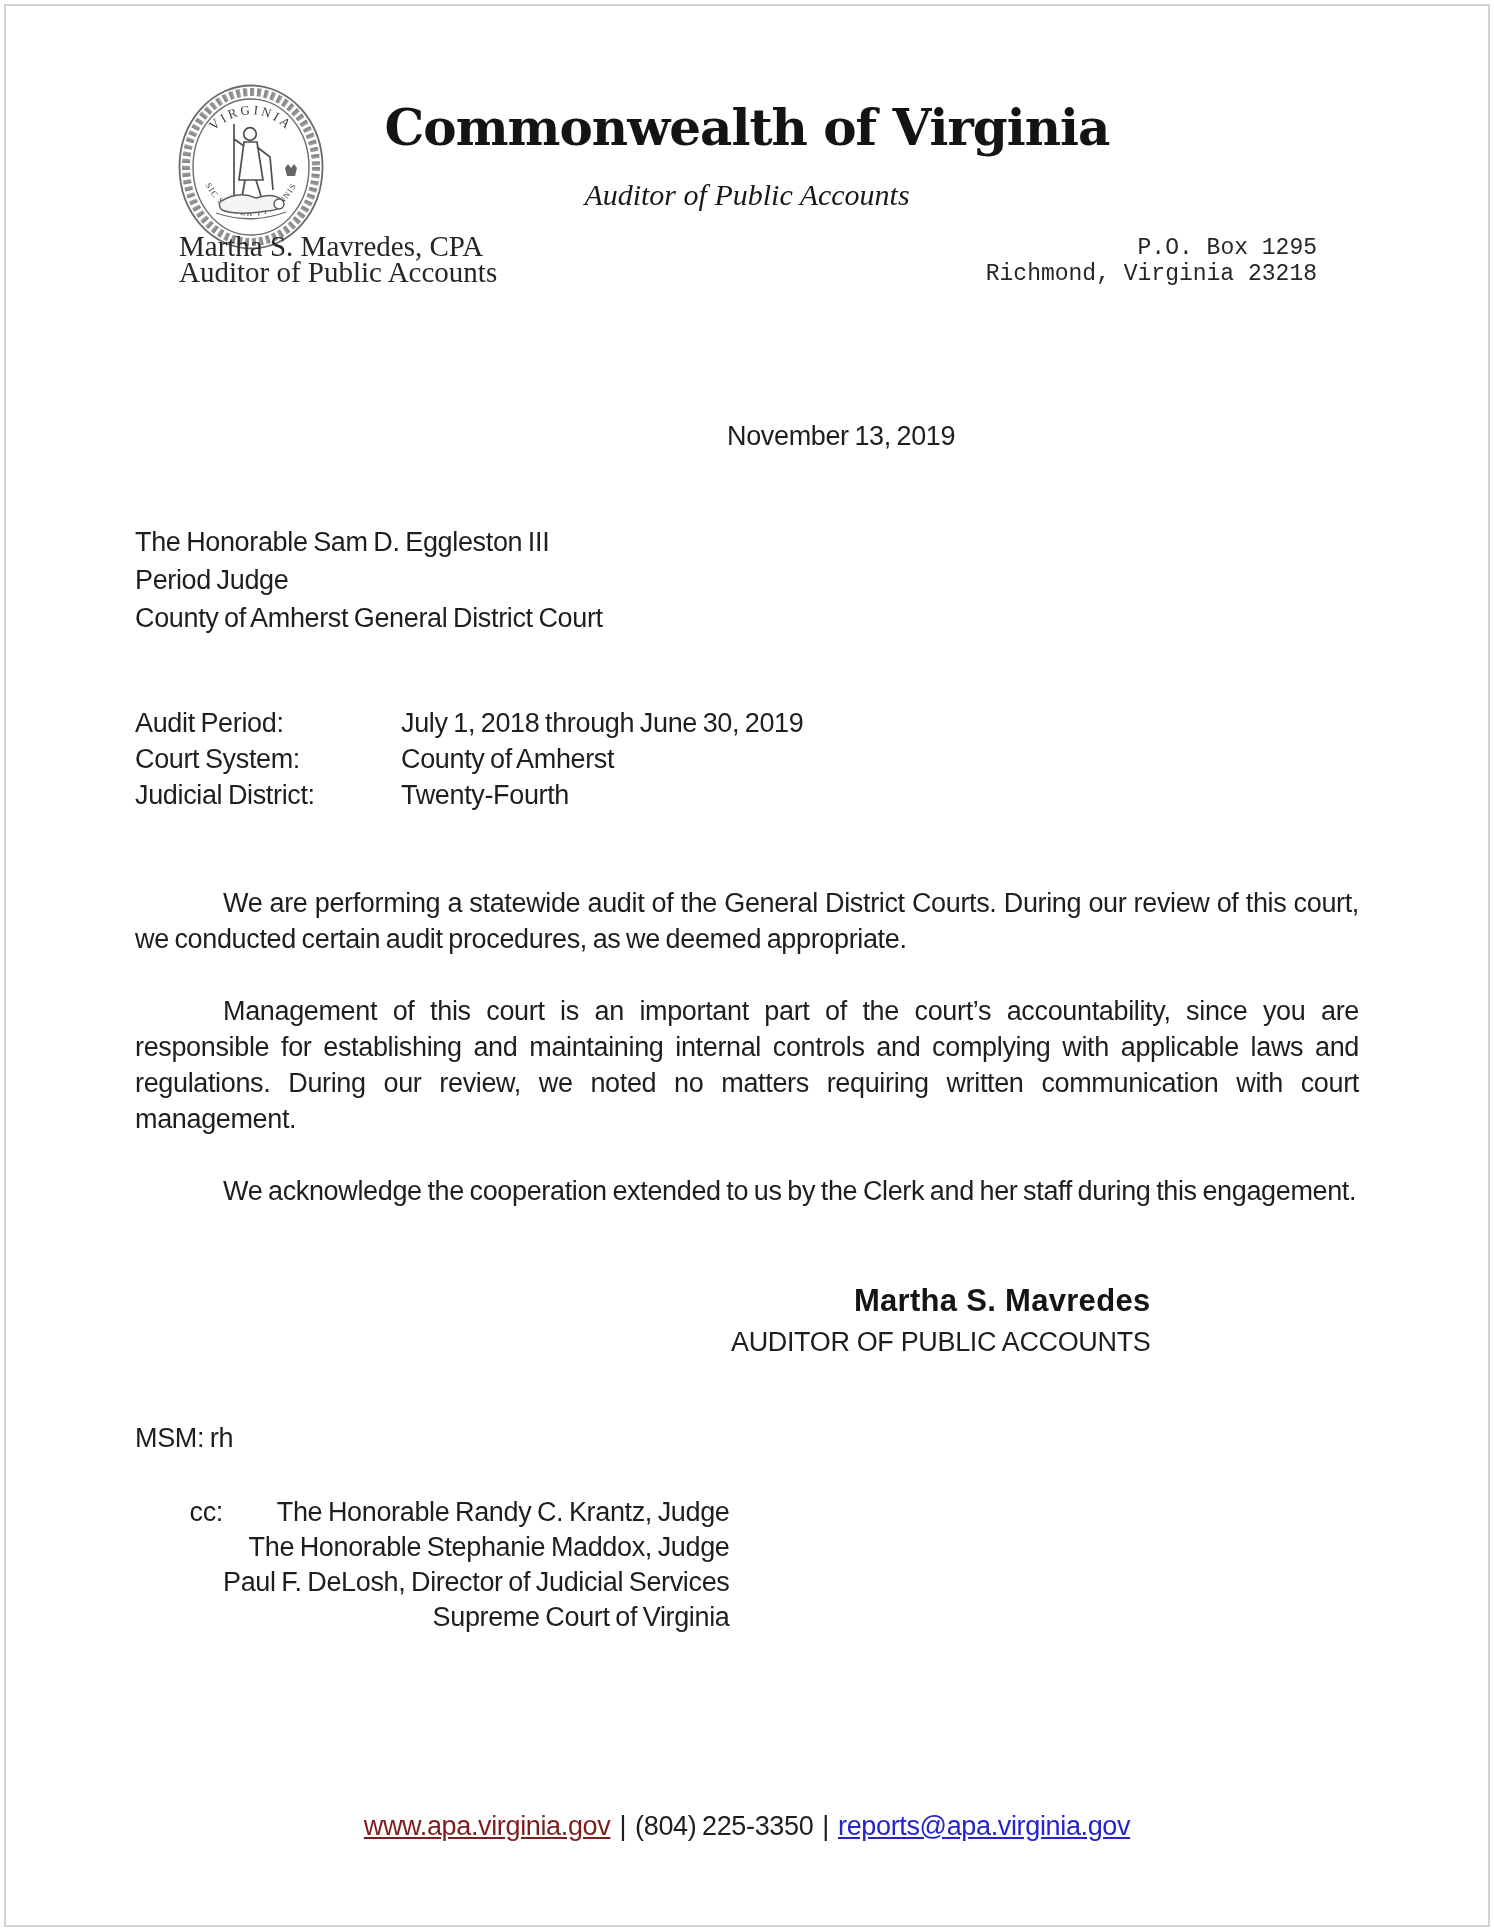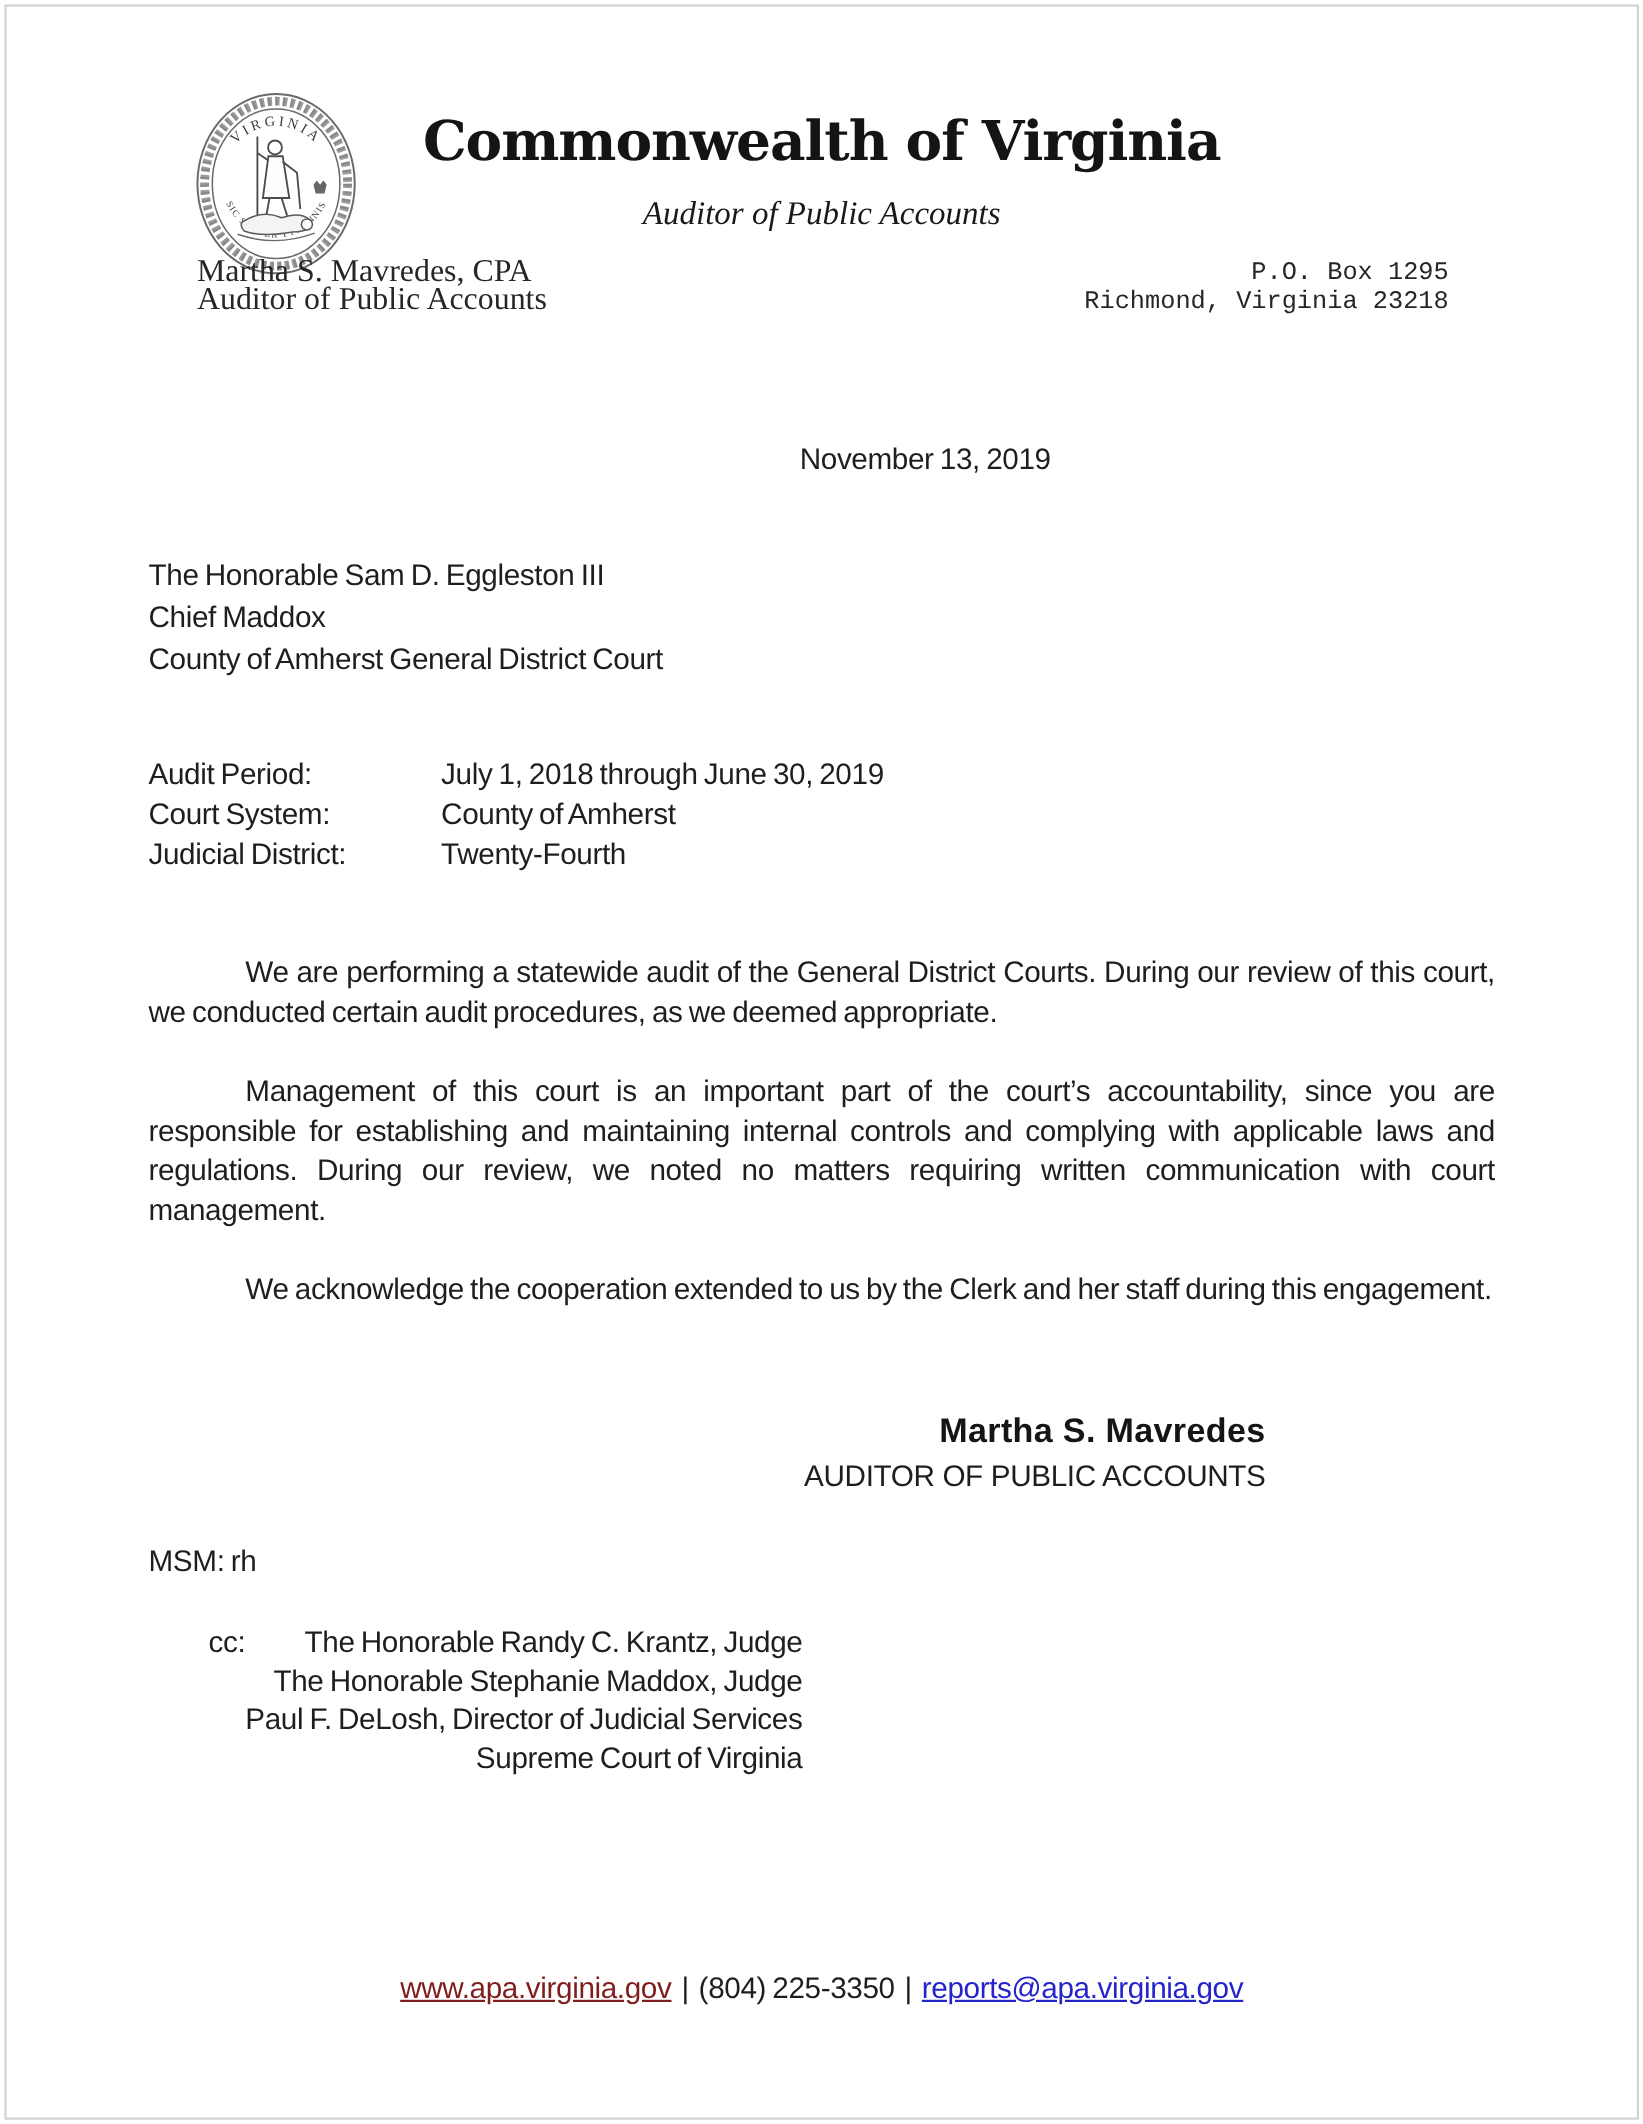--- a/index.html
+++ b/index.html
@@ -23,21 +23,21 @@
   .contact-left {
     position:absolute; left:179px; top:233px;
     font-family:"Liberation Serif", serif; font-size:29px; line-height:26px; color:#262626;
   }
   .contact-right {
     position:absolute; right:177px; top:235px; text-align:right;
     font-family:Liberation Mono, monospace; font-size:23px; line-height:26px; color:#262626;
   }
 
   
-  .body-text { font-size:27px; letter-spacing:-0.35px; word-spacing:-1.5px; }
+  .body-text { font-size:27px; letter-spacing:-0.35px; word-spacing:-1.5px;margin-top:19px; }
   .date-line { position:absolute; left:727px; top:402px; }
   .recipient { position:absolute; left:135px; top:504px; line-height:38px; }
   .audit-info { position:absolute; left:135px; top:686px; line-height:36px; }
   .audit-row { display:flex; }
   .audit-label { width:266px; flex:0 0 266px; }
   .letter-paragraphs {
     position:absolute; left:135px; top:866px; width:1224px;
     line-height:36px; text-align:justify;
   }
   .letter-paragraphs p { margin:0 0 36px 0; text-indent:88px; }
@@ -104,21 +104,21 @@
   <div class="contact-right">
     <div>P.O. Box 1295</div>
     <div>Richmond, Virginia 23218</div>
   </div>
 
   <div class="date-line body-text">November 13, 2019</div>
 
   <div class="recipient body-text">
 
   <div class="recipient-line">The Honorable Sam D. Eggleston III</div>
-      <div class="recipient-line">Chief Maddox</div>
+      <div class="recipient-line">Period Judge</div>
       <div class="recipient-line">County of Amherst General District Court</div>
     </div>
 
   <div class="audit-info body-text">
 
       <div class="audit-row">
         <span class="audit-label">Audit Period:</span>
         <span class="audit-value">July 1, 2018 through June 30, 2019</span>
       </div>
 

